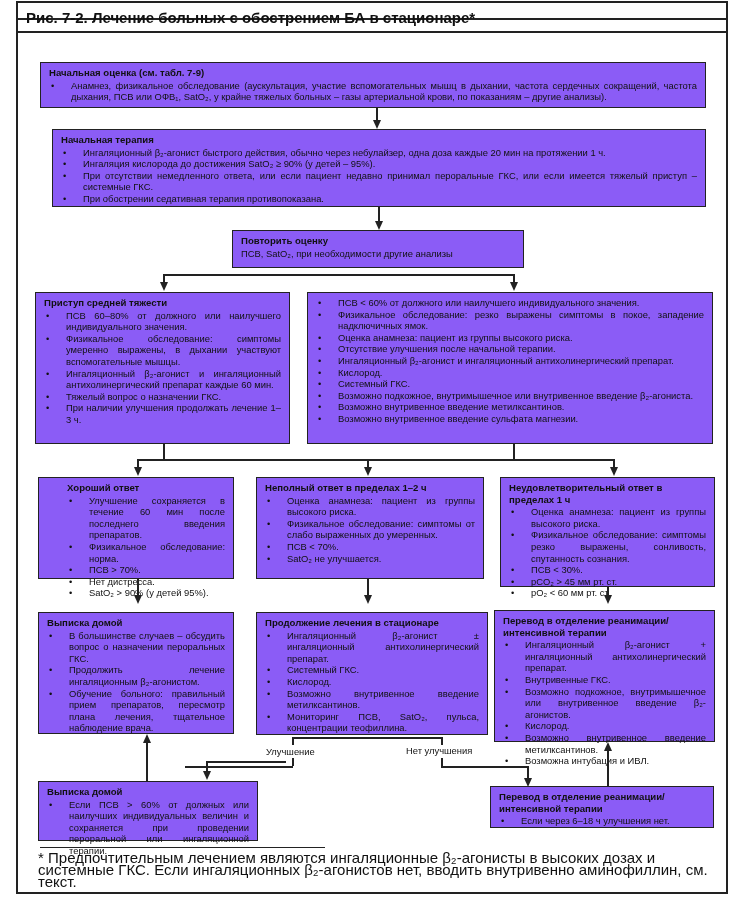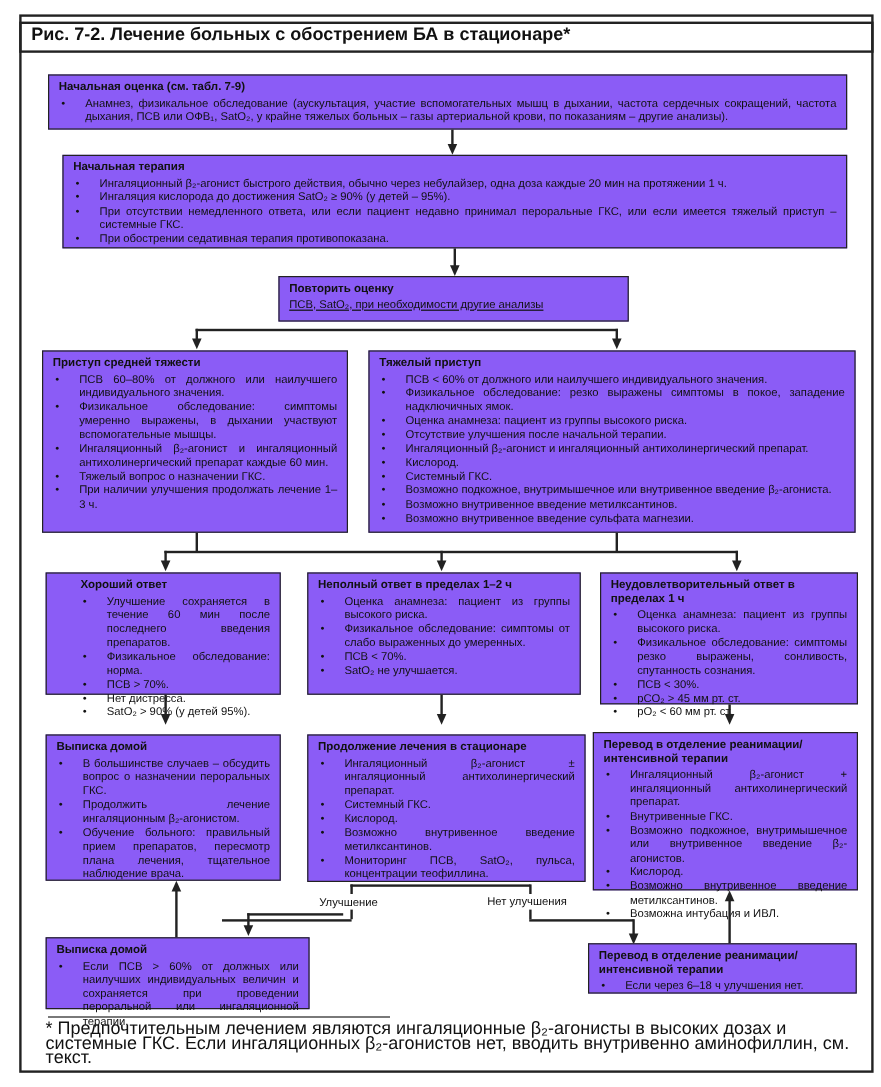--- a/index.html
+++ b/index.html
@@ -1,29 +1,29 @@
 <!DOCTYPE html>
 <html><head>
 <meta charset="utf-8">
 <style>
   html, body { margin:0; padding:0; background:#fff; }
   body { width:734px; height:906px; position:relative; overflow:hidden;
          font-family:"Liberation Sans", sans-serif; color:#111; }
   .frame { position:absolute; left:16px; top:18px; width:712px; height:876px;
            border:2px solid #222; box-sizing:border-box; }
-  .title-bar { position:absolute; left:16px; top:12px; width:712px; height:32px;
+  .title-bar { position:absolute; left:16px; top:1px; width:712px; height:32px;
                border:2px solid #222; box-sizing:border-box; }
   .title { position:absolute; left:8px; top:6px; font-weight:bold; font-size:15px; letter-spacing:0; }
   .box { position:absolute; border:1.6px solid #222; box-sizing:border-box; background:#8b5cf6;
          font-size:9.4px; line-height:11.6px; padding:4px 8px 4px 8px; }
   .box h4 { margin:0 0 1px 0; font-size:9.6px; font-weight:bold; }
   .box ul { list-style:none; margin:0; padding:0; }
   .box li { position:relative; padding-left:22px; text-align:justify; }
   .box li::before { content:"•"; position:absolute; left:2px; top:0; }
-  .plain { margin:0;text-decoration:underline; }
+  .plain { margin:0; }
   .line { position:absolute; background:#222; }
   .arrow { position:absolute; width:0; height:0; border-left:4px solid transparent;
            border-right:4px solid transparent; border-top:9px solid #222; }
   .arrow.up { border-top:none; border-bottom:9px solid #222; }
   .lbl { position:absolute; font-size:9.4px; background:#fff; }
   .footnote-rule { position:absolute; left:40px; top:847px; width:285px; height:1.2px; background:#222; }
   .footnote { position:absolute; left:38px; top:852px; width:680px; font-size:15px; line-height:12px; }
 </style>
 </head>
 <body>
@@ -69,21 +69,20 @@
   <ul>
     <li>ПСВ 60–80% от должного или наилучшего индивидуального значения.</li>
     <li>Физикальное обследование: симптомы умеренно выражены, в дыхании участвуют вспомогательные мышцы.</li>
     <li>Ингаляционный β₂-агонист и ингаляционный антихолинергический препарат каждые 60 мин.</li>
     <li>Тяжелый вопрос о назначении ГКС.</li>
     <li>При наличии улучшения продолжать лечение 1–3 ч.</li>
   </ul>
 </div>
 
 <div class="box" style="left:307px;top:292px;width:406px;height:152px;">
-  <h4>Тяжелый приступ</h4>
   <ul>
     <li>ПСВ &lt; 60% от должного или наилучшего индивидуального значения.</li>
     <li>Физикальное обследование: резко выражены симптомы в покое, западение надключичных ямок.</li>
     <li>Оценка анамнеза: пациент из группы высокого риска.</li>
     <li>Отсутствие улучшения после начальной терапии.</li>
     <li>Ингаляционный β₂-агонист и ингаляционный антихолинергический препарат.</li>
     <li>Кислород.</li>
     <li>Системный ГКС.</li>
     <li>Возможно подкожное, внутримышечное или внутривенное введение β₂-агониста.</li>
     <li>Возможно внутривенное введение метилксантинов.</li>

